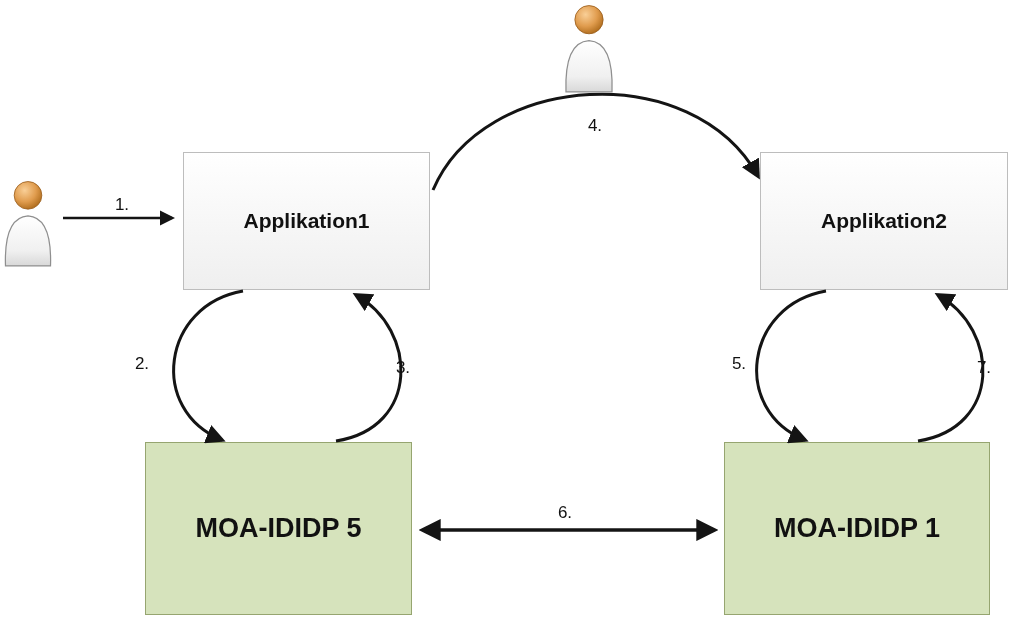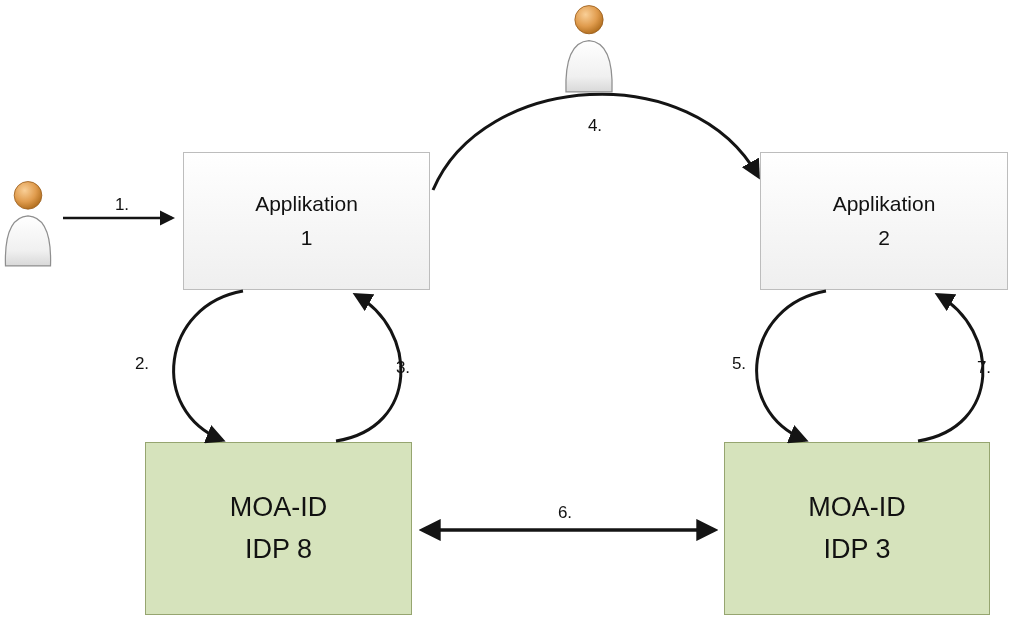--- a/index.html
+++ b/index.html
@@ -12,26 +12,26 @@
     position: relative;
     width: 1010px;
     height: 618px;
     background: #ffffff;
     overflow: hidden;
   }
   .node {
     position: absolute;
     box-sizing: border-box;
     display: flex;
-    flex-direction: column;
+    flex-direction: row;
     align-items: center;
     justify-content: center;
     text-align: center;
     color: #111111;
-    font-weight: normal;
+    font-weight: bold;
   }
   .node.app {
     background: linear-gradient(var(--app-fill-top, #ffffff), var(--app-fill-bottom, #efefef));
     border: 1px solid var(--app-border, #bdbdbd);
     font-size: 21px;
     line-height: 1.6;
   }
   .node.idp {
     background: var(--idp-fill, #d6e3bc);
     border: 1px solid var(--idp-border, #96a570);
@@ -75,26 +75,26 @@
     <div>1</div>
   </div>
 
   <div class="node app" style="left:760px; top:152px; width:248px; height:138px;">
     <div>Applikation</div>
     <div>2</div>
   </div>
 
   <div class="node idp" style="left:145px; top:442px; width:267px; height:173px;">
     <div>MOA-ID</div>
-    <div>IDP 8</div>
+    <div>IDP 5</div>
   </div>
 
   <div class="node idp" style="left:724px; top:442px; width:266px; height:173px;">
     <div>MOA-ID</div>
-    <div>IDP 3</div>
+    <div>IDP 1</div>
   </div>
 
   <svg class="overlay" viewBox="0 0 1010 618">
     <defs>
       <marker id="arrowhead" viewBox="0 0 10 10" refX="8" refY="5" markerWidth="6.5" markerHeight="6.5" orient="auto-start-reverse">
         <path d="M0,0 L10,5 L0,10 Z"></path>
       </marker>
       <radialGradient id="headGrad" cx="38%" cy="32%" r="75%">
         <stop offset="0%" stop-color="#f9cf97"></stop>
         <stop offset="55%" stop-color="#e09c4e"></stop>

